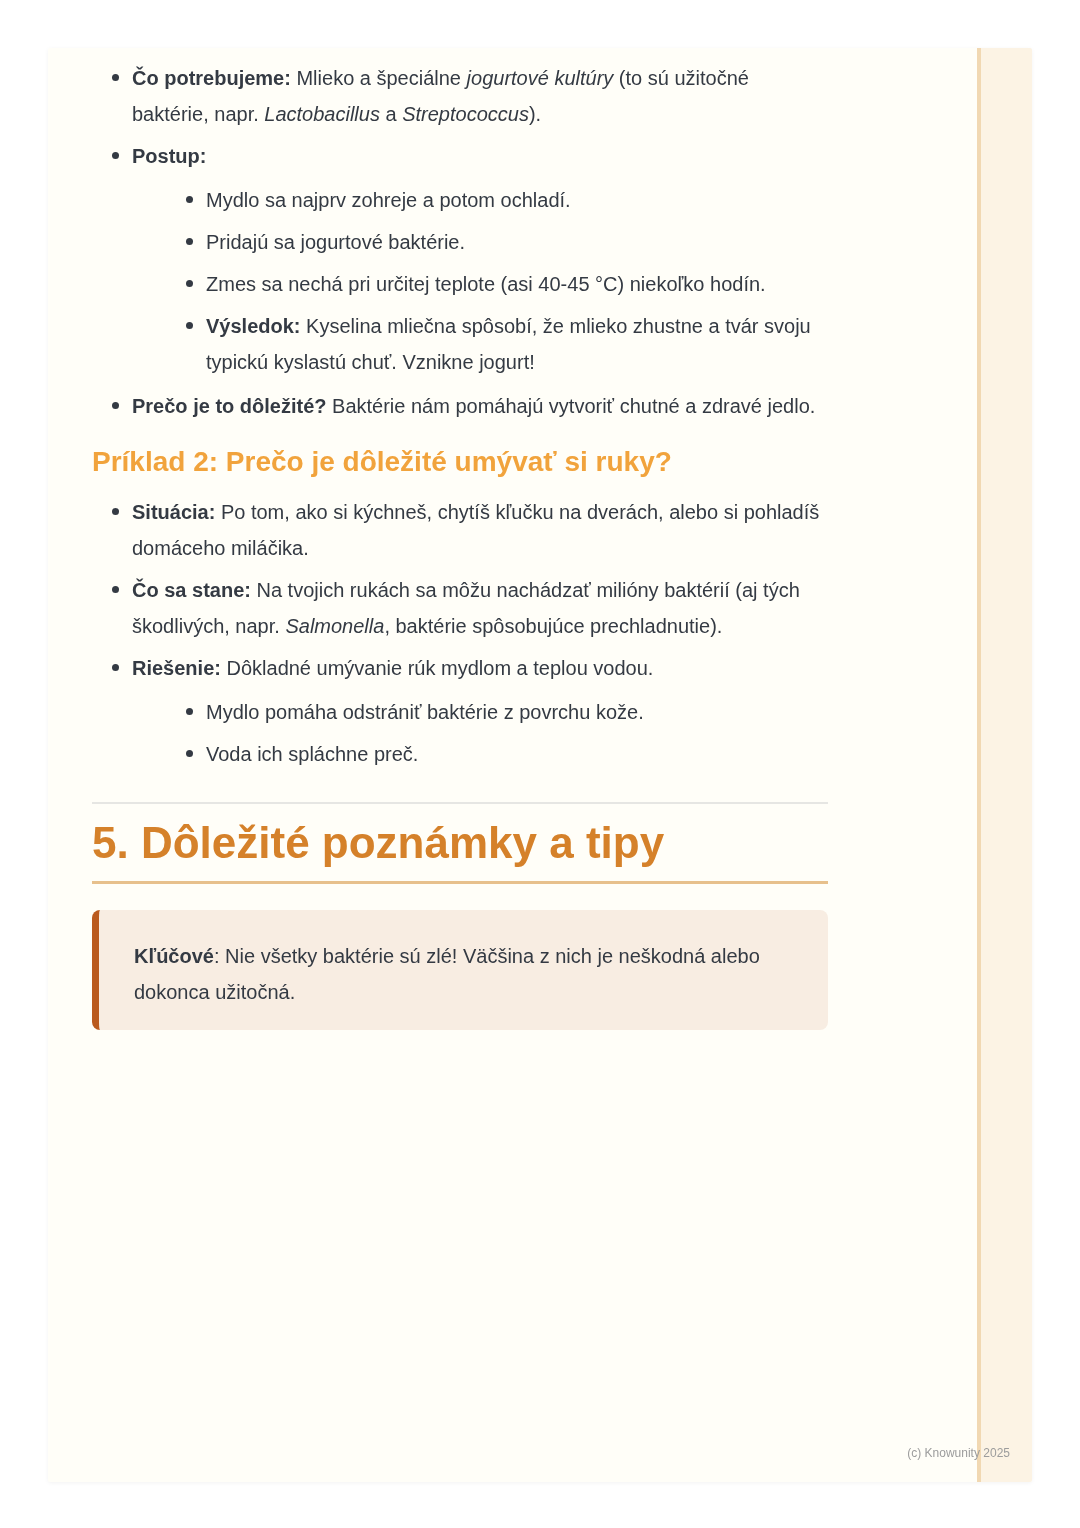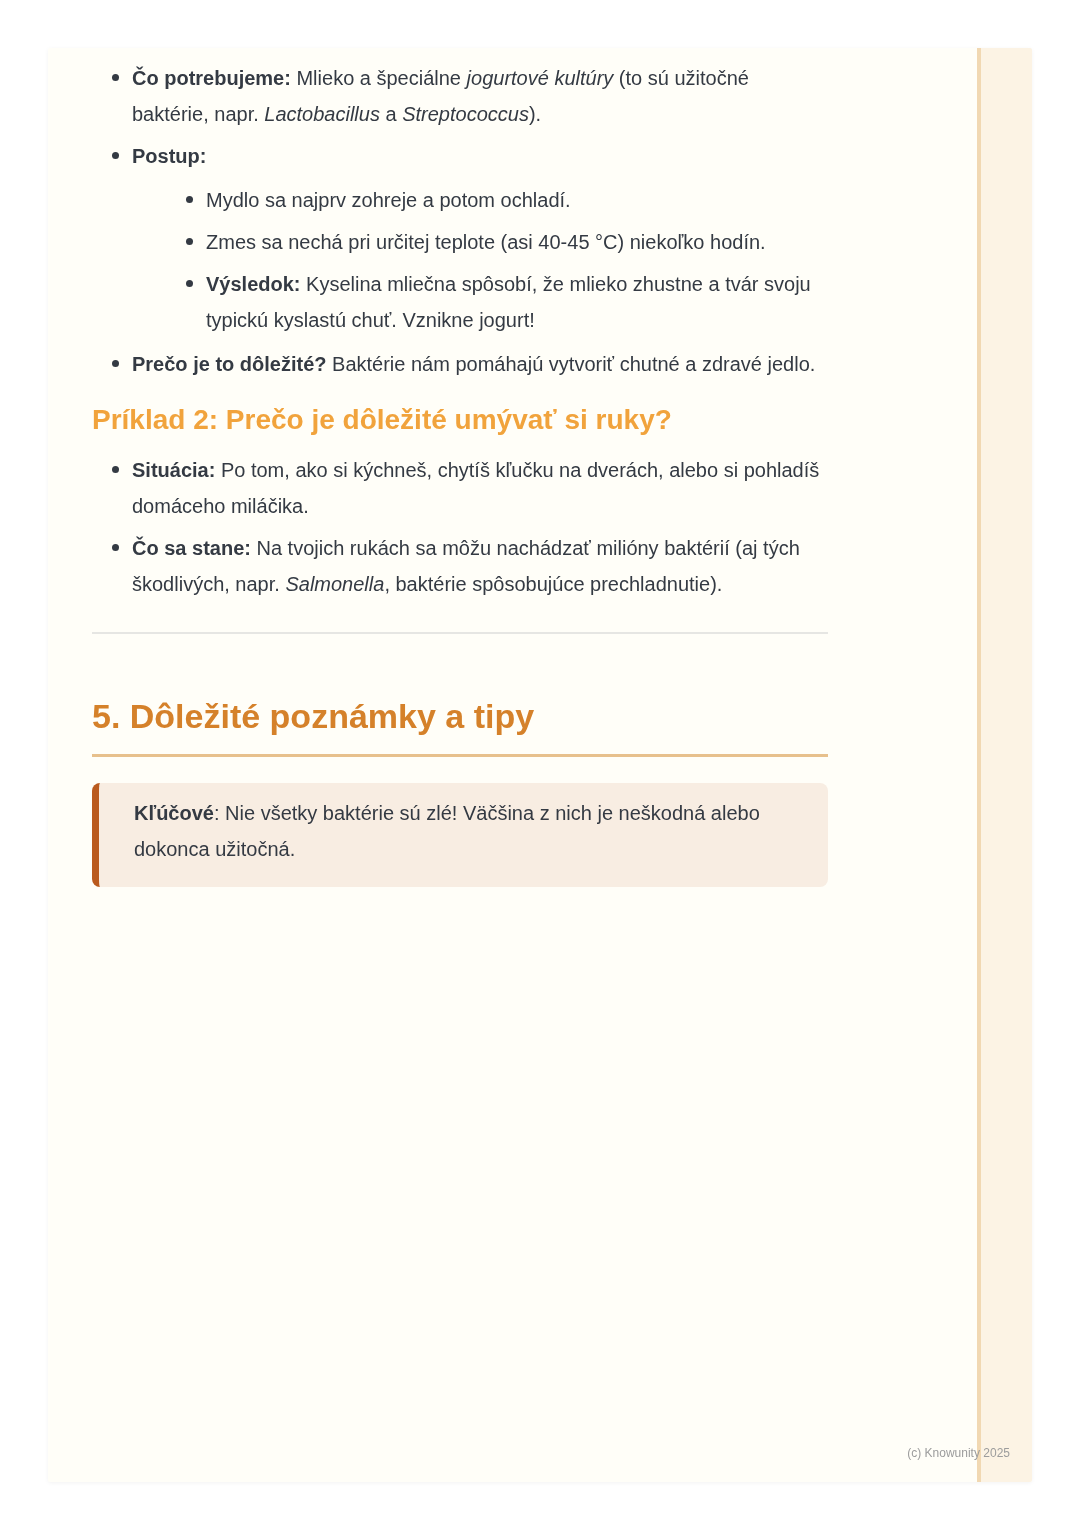--- a/index.html
+++ b/index.html
@@ -32,55 +32,60 @@
     border-radius:50%;background:#343a43;
   }
   ul.l2{padding-left:34px;}
   strong{font-weight:bold;}
   em{font-style:italic;}
   h3.sec{
     color:#f1a33c;font-size:28px;line-height:40px;font-weight:bold;
     margin:18px 0 12px 0;
   }
   h2.sec{
-    color:#d5812a;font-size:34px;line-height:44px;font-weight:bold;
-    margin:60px 0 0 0;padding-bottom:16px;border-bottom:3px solid #e7c08c;
+    color:#d5812a;font-size:44px;line-height:44px;font-weight:bold;
+    margin:17px 0 0 0;padding-bottom:16px;border-bottom:3px solid #e7c08c;
   }
   .divider{
     border:none;border-top:2px solid #e6e6e3;margin:30px 0 0 0;
   }
   .callout{
     margin-top:26px;background:#f8ede2;border-left:7px solid #ba5a1e;
-    border-radius:8px;padding:12px 30px 20px 35px;
+    border-radius:8px;padding:28px 30px 20px 35px;
   }
   .after-callout{margin-top:32px;}
   .watermark{
     position:absolute;right:22px;bottom:22px;
     font-size:12px;color:#9c9c9c;z-index:2;
   }
 </style>
 </head>
 <body>
 
 <div class="page">
   <div class="side-strip"></div>
   <div class="content">
       <ul class="l1">
         <li><strong>Čo potrebujeme:</strong><span> Mlieko a špeciálne </span><em>jogurtové kultúry</em><span> (to sú užitočné baktérie, napr. </span><em>Lactobacillus</em><span> a </span><em>Streptococcus</em><span>).</span></li>
         <li><strong>Postup:</strong><ul class="l2">
             <li><span>Mydlo sa najprv zohreje a potom ochladí.</span></li>
+            <li><span>Pridajú sa jogurtové baktérie.</span></li>
             <li><span>Zmes sa nechá pri určitej teplote (asi 40-45 °C) niekoľko hodín.</span></li>
             <li><strong>Výsledok:</strong><span> Kyselina mliečna spôsobí, že mlieko zhustne a tvár svoju typickú kyslastú chuť. Vznikne jogurt!</span></li>
           </ul></li>
         <li><strong>Prečo je to dôležité?</strong><span> Baktérie nám pomáhajú vytvoriť chutné a zdravé jedlo.</span></li>
       </ul>
       <h3 class="sec">Príklad 2: Prečo je dôležité umývať si ruky?</h3>
       <ul class="l1">
         <li><strong>Situácia:</strong><span> Po tom, ako si kýchneš, chytíš kľučku na dverách, alebo si pohladíš domáceho miláčika.</span></li>
         <li><strong>Čo sa stane:</strong><span> Na tvojich rukách sa môžu nachádzať milióny baktérií (aj tých škodlivých, napr. </span><em>Salmonella</em><span>, baktérie spôsobujúce prechladnutie).</span></li>
+        <li><strong>Riešenie:</strong><span> Dôkladné umývanie rúk mydlom a teplou vodou.</span><ul class="l2">
+            <li><span>Mydlo pomáha odstrániť baktérie z povrchu kože.</span></li>
+            <li><span>Voda ich spláchne preč.</span></li>
+          </ul></li>
       </ul>
       <hr class="divider">
       <h2 class="sec">5. Dôležité poznámky a tipy</h2>
       <div class="callout">
         <div><strong>Kľúčové</strong><span>: Nie všetky baktérie sú zlé! Väčšina z nich je neškodná alebo dokonca užitočná.</span></div>
       </div>
     </div>
   <div class="watermark">(c) Knowunity 2025</div>
 </div>
 

